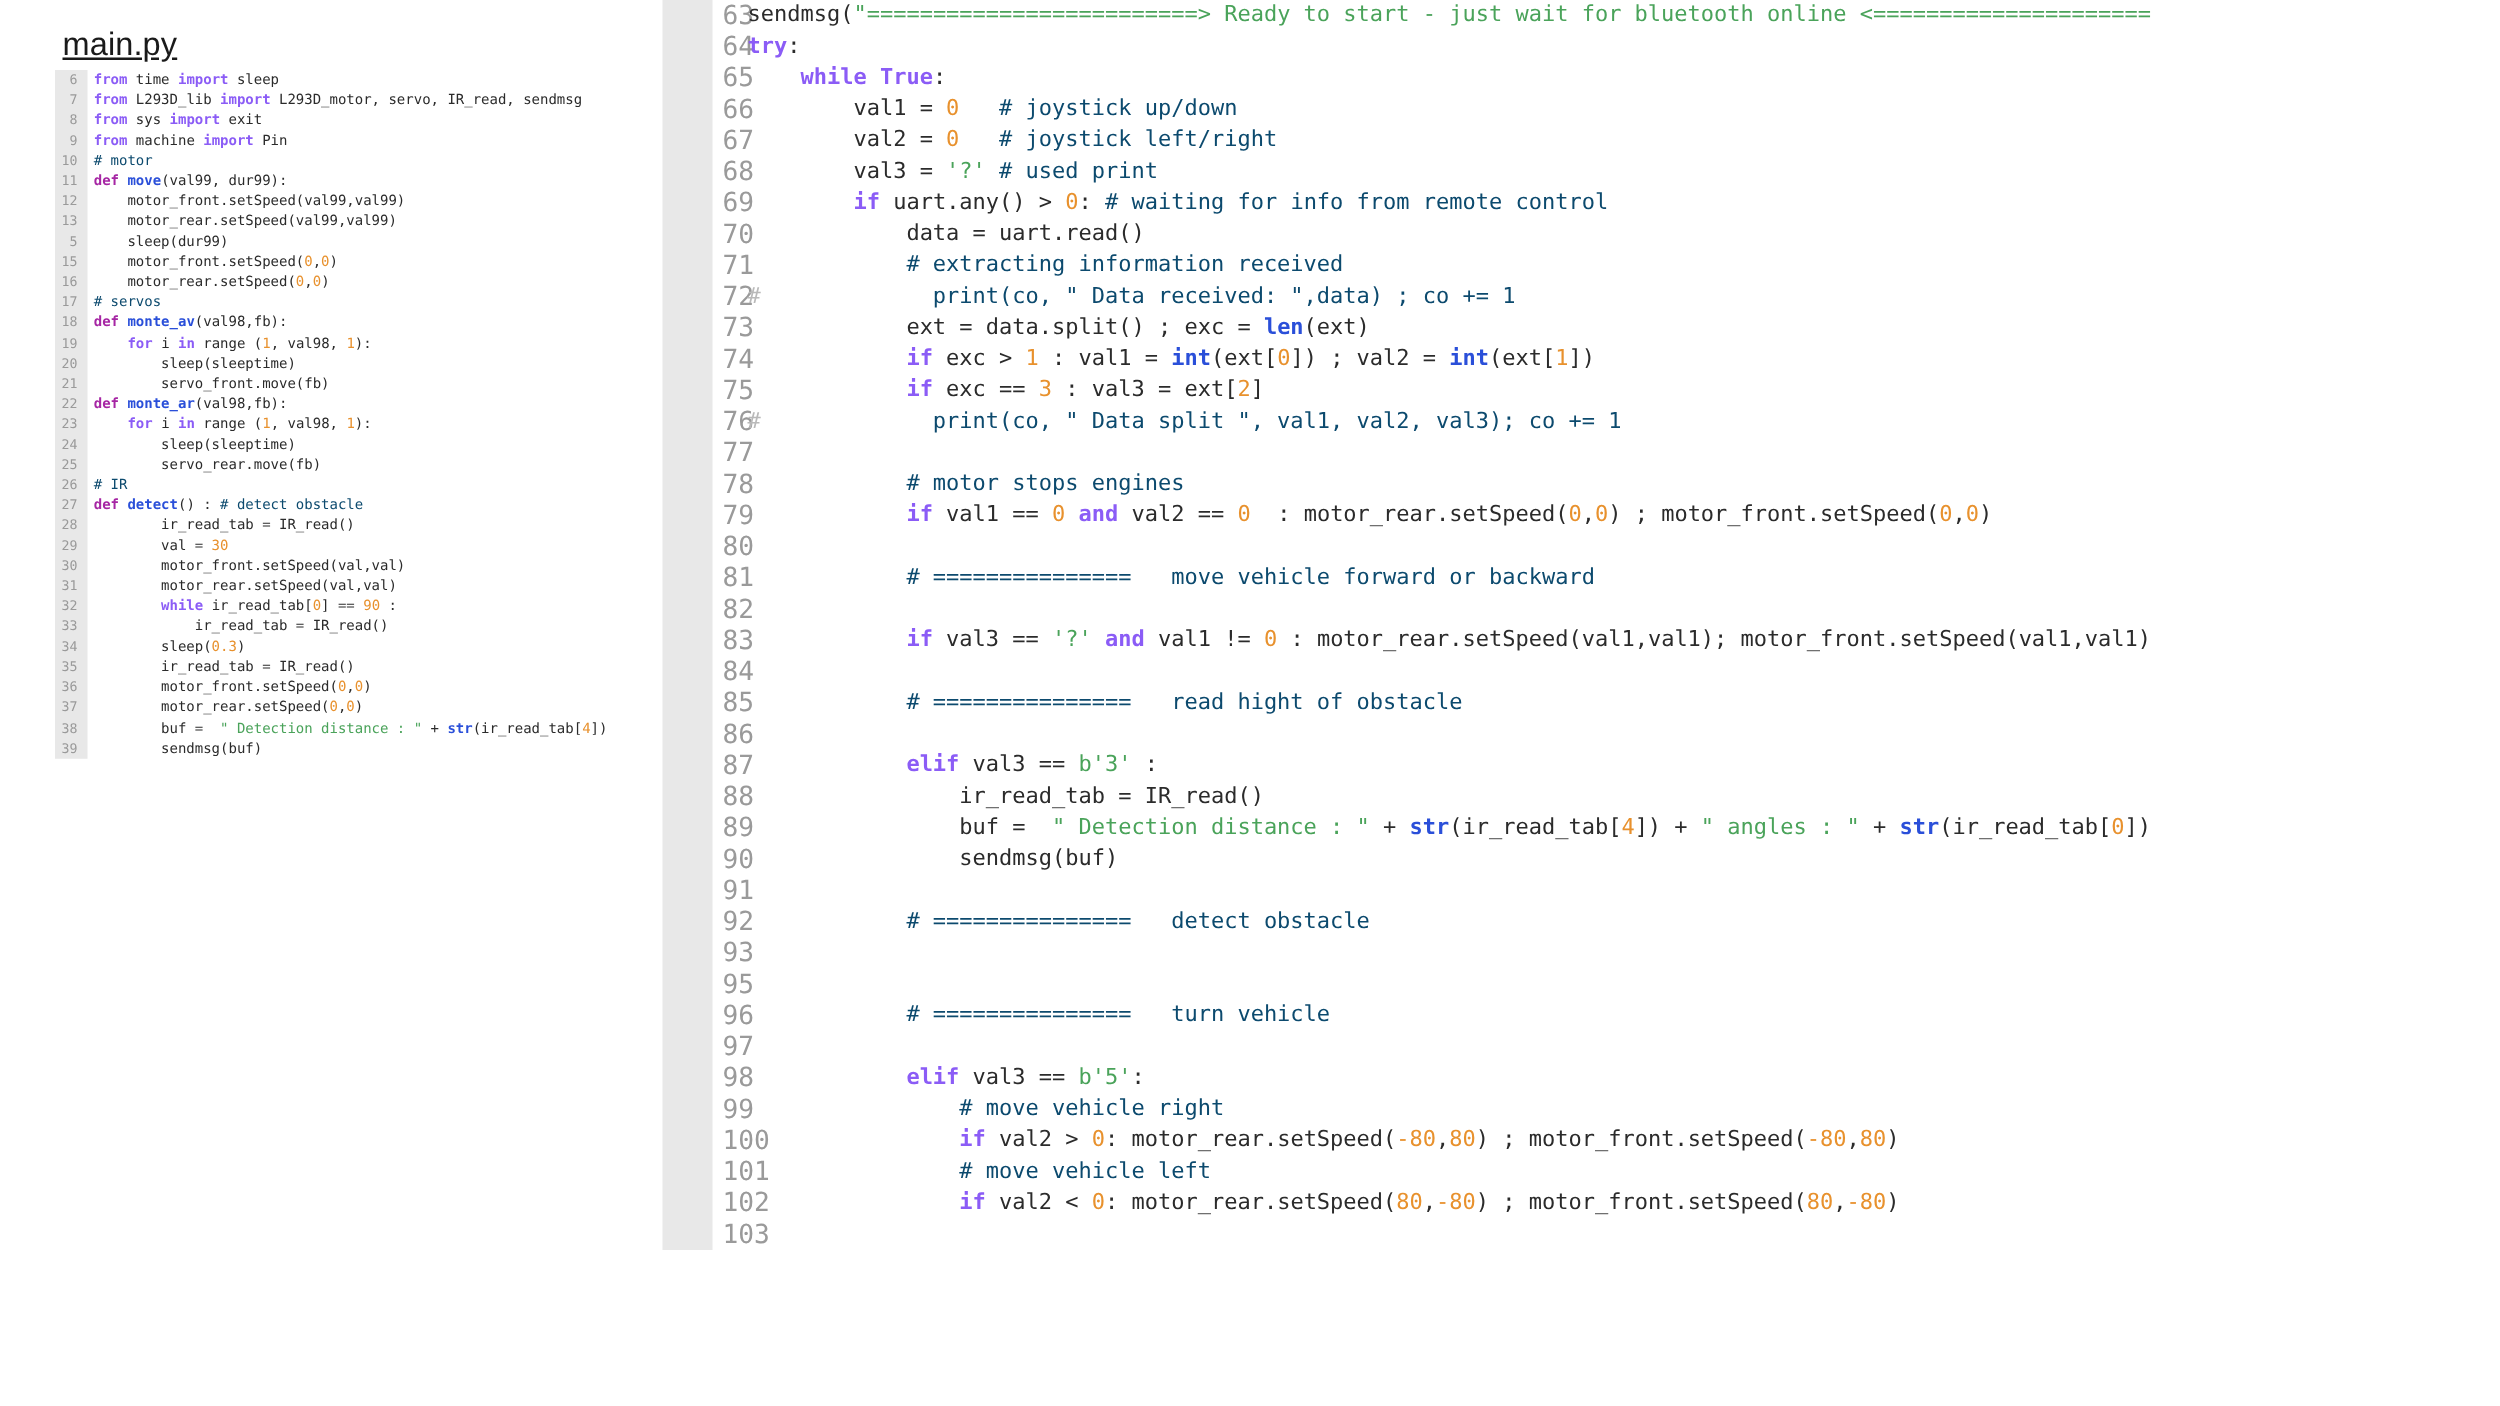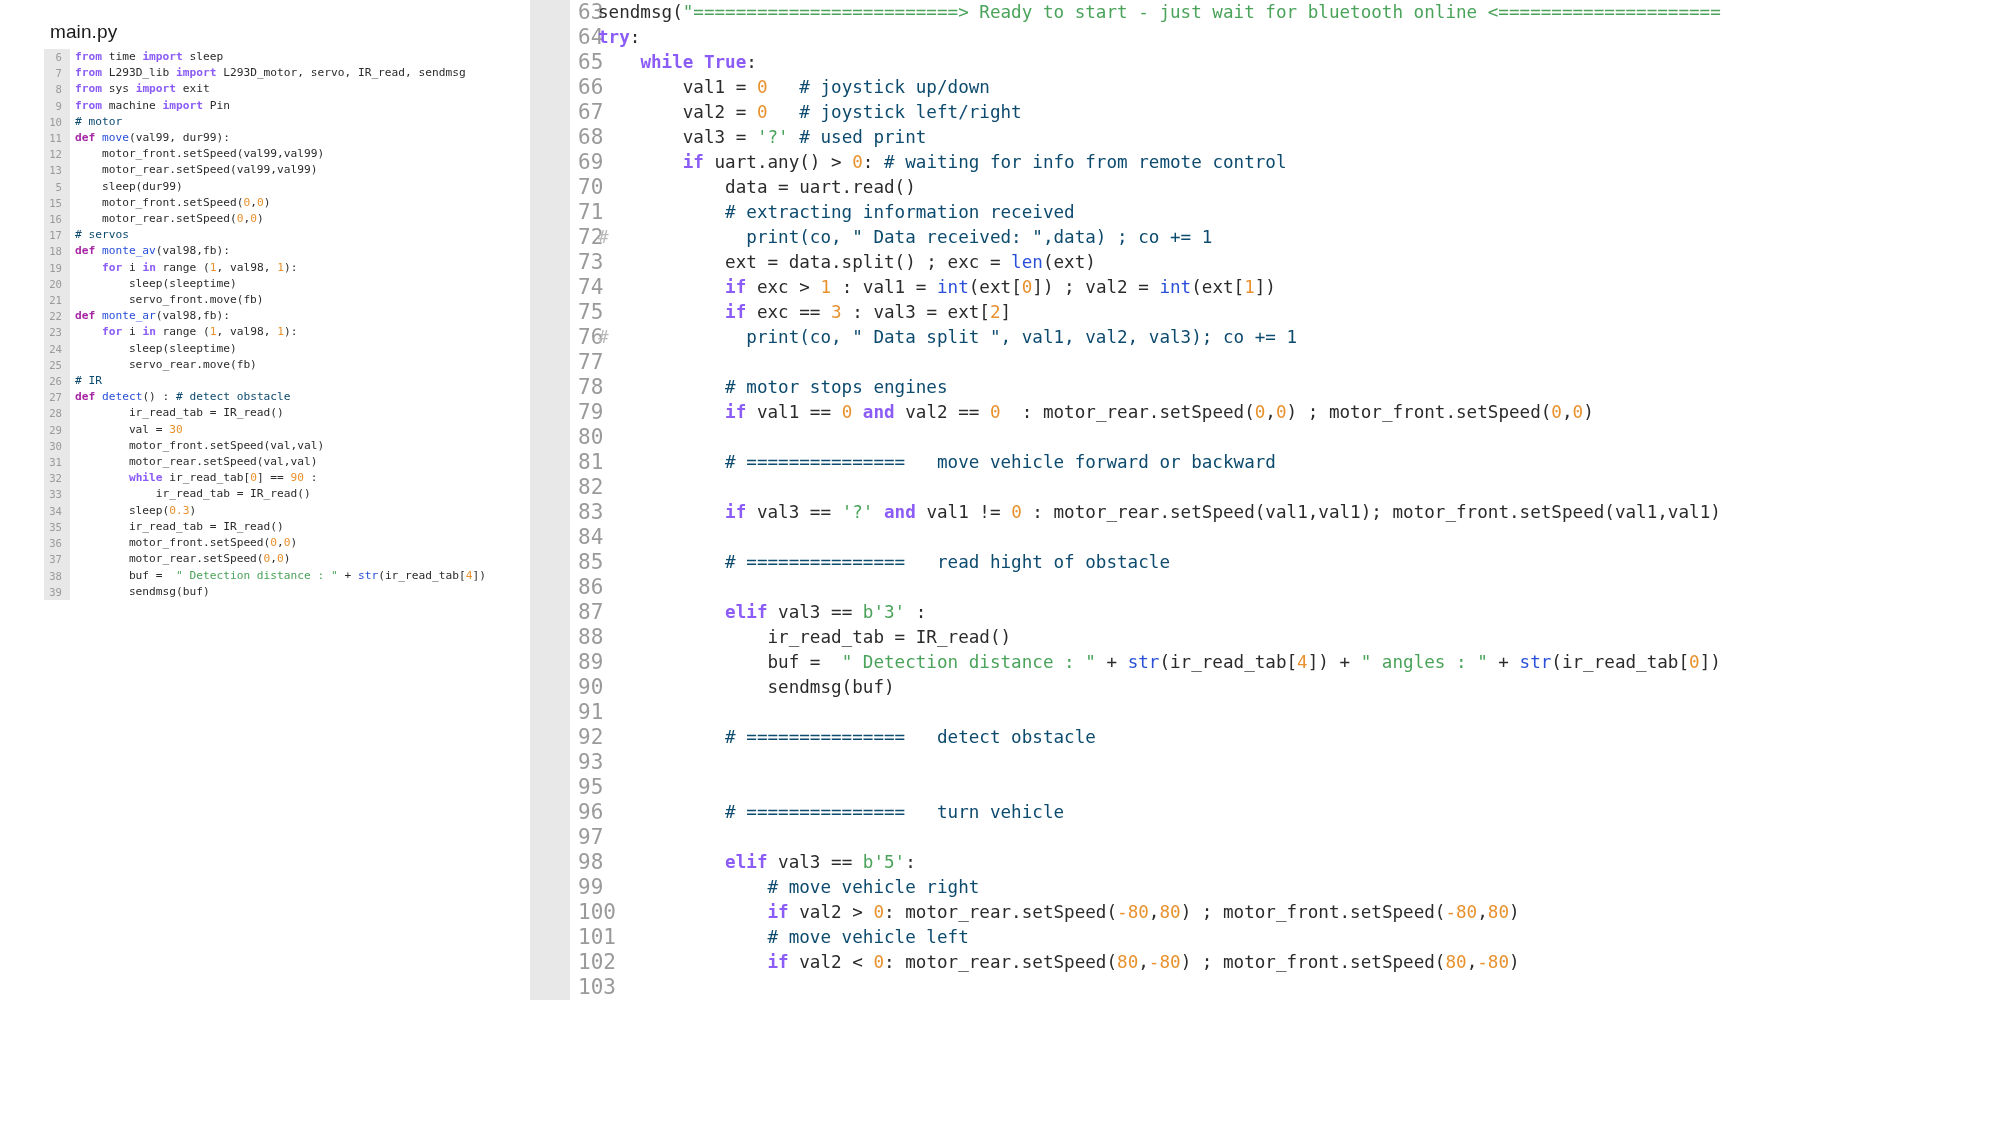--- a/index.html
+++ b/index.html
@@ -13,25 +13,26 @@
   .page { position: relative; width: 2000px; height: 1125px; background: #fff; }
 
   
   .left-panel {
     position: absolute;
     left: 44px; top: 22px;
     width: 480px;
   }
   .file-title {
     font-family: "Liberation Sans", sans-serif;
-    font-size: 19px;
+    font-size: 26px;
     color: #1a1a1a;
     line-height: 1.0;
     margin: 0 0 8px 6px;
     letter-spacing: 0.1px;
+    text-decoration: underline;
   }
   .code-block {
     position: relative;
     background: #ffffff;
     font-family: "DejaVu Sans Mono", monospace;
   }
   .code-block .gutter-bg {
     position: absolute;
     left: 0; top: 0; bottom: 0;
     background: #e8e8e8;
@@ -63,21 +64,21 @@
     width: 1470px;
   }
   .right-panel .code-block { font-size: 17.6px; line-height: 25.0px; }
   .right-panel .gutter-bg { width: 40px; }
   .right-panel .ln { width: 36px; padding-right: 6px; font-size: 21px; padding-left: 48px; }
   .right-panel .code-txt { padding-left: 14px; }
 
   
   .k   { color: #8b5cf6; font-weight: bold; }   
   .kw2 { color: #a626a4; font-weight: bold; }   
-  .fn  { color: #2a4fd9; font-weight: normal; }                      
+  .fn  { color: #2a4fd9; font-weight: bold; }                      
   .num { color: #e8912d; }                      
   .str { color: #4aa35a; }                      
   .cm  { color: #0c4a6e; }                      
   .pl  { color: #2b2b2b; }                      
   .hash{ color: #b9b9b9; }
 </style>
 </head>
 <body>
 
 <div class="page">

